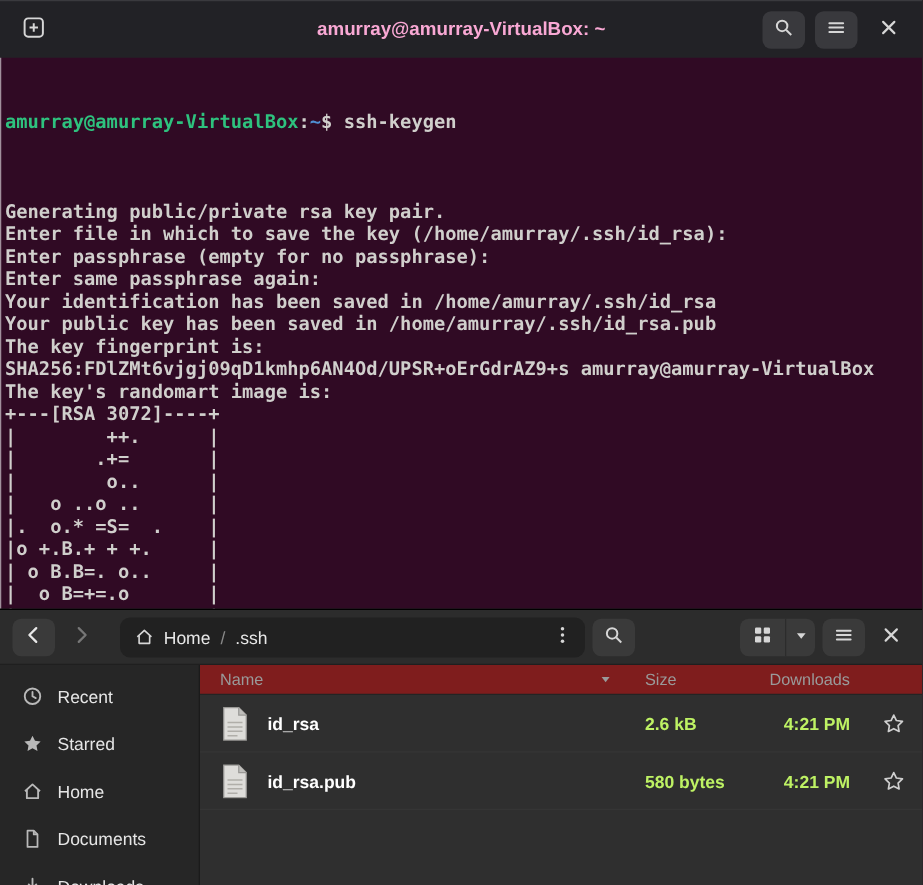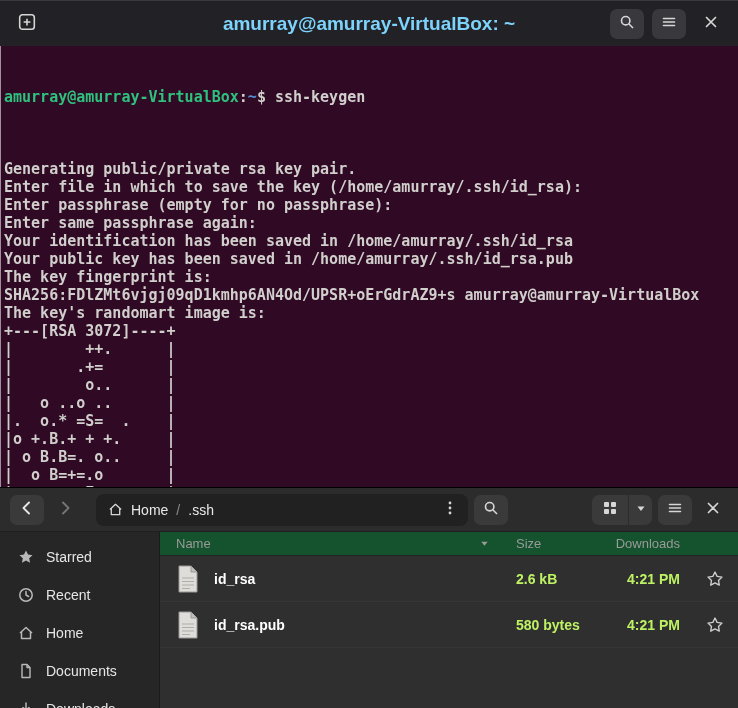--- a/index.html
+++ b/index.html
@@ -17,21 +17,21 @@
   .terminal { height: 487px; flex: none; display: flex; flex-direction: column; }
   .term-header {
     height: 46px; flex: none;
     background: #222226;
     border-top: 1px solid #3a3a3e;
     display: flex; align-items: center;
     padding: 0 10px; position: relative;
   }
   .th-title {
     position: absolute; left: 0; right: 0; text-align: center;
-    color: #7dd3fc; font-size: 19px; font-weight: bold; pointer-events: none;
+    color: #f9a8d4; font-size: 15px; font-weight: bold; pointer-events: none;
   }
   .th-btn {
     width: 34px; height: 30px; border: none; border-radius: 7px;
     background: transparent; display: flex; align-items: center; justify-content: center;
     cursor: pointer; z-index: 1;
   }
   .th-btn.boxed { background: #39393d; }
   .th-actions { margin-left: auto; display: flex; align-items: center; gap: 8px; z-index: 1; }
   .term-body {
     flex: 1;
@@ -89,21 +89,21 @@
   .side-item {
     height: 38px; margin: 0 6px; padding: 0 12px; border-radius: 6px;
     display: flex; align-items: center; gap: 12px;
     color: #e6e6e6; font-size: 14px; cursor: pointer;
   }
   .side-icon { color: #b9b9b9; display: flex; align-items: center; }
 
   .list { flex: 1; display: flex; flex-direction: column; background: #2f2f2f; }
   .colheader {
     height: 24px; flex: none; display: flex; align-items: center;
-    background: #14532d; border-bottom: 1px solid #242424;
+    background: #7f1d1d; border-bottom: 1px solid #242424;
     color: #9a9a9a; font-size: 13px;
   }
   .col-name, .cell-name { flex: 1; display: flex; align-items: center; padding-left: 16px; min-width: 0; }
   .col-size, .cell-size { width: 100px; flex: none; padding-left: 16px; }
   .col-mod,  .cell-mod  { width: 92px;  flex: none; text-align: right; padding-right: 12px; }
   .col-star, .cell-star { width: 46px;  flex: none; display: flex; justify-content: center; }
   .sort-caret { margin-left: auto; margin-right: 10px; display: flex; }
 
   .file-row {
     height: 46px; flex: none; display: flex; align-items: center;
@@ -250,34 +250,34 @@
           </svg>
         </span>
       </button>
     </div>
 
     <div class="files-body">
       <div class="sidebar">
         <div>
             <div class="side-item">
               <span class="side-icon">
-                <svg width="16" height="16" viewBox="0 0 16 16" fill="currentColor">
-                  <path d="M8 1.5l2 4.1 4.5.6-3.3 3.1.8 4.4L8 11.6 4 13.7l.8-4.4L1.5 6.2l4.5-.6z"></path>
-                </svg>
-              </span>
-              <span class="side-label">Starred</span>
-            </div>
-            <div class="side-item">
-              <span class="side-icon">
                 <svg width="16" height="16" viewBox="0 0 16 16" fill="none" stroke="currentColor" stroke-width="1.5" stroke-linecap="round">
                   <circle cx="8" cy="8" r="6.2"></circle>
                   <path d="M8 4.5V8l2.6 1.5"></path>
                 </svg>
               </span>
               <span class="side-label">Recent</span>
+            </div>
+            <div class="side-item">
+              <span class="side-icon">
+                <svg width="16" height="16" viewBox="0 0 16 16" fill="currentColor">
+                  <path d="M8 1.5l2 4.1 4.5.6-3.3 3.1.8 4.4L8 11.6 4 13.7l.8-4.4L1.5 6.2l4.5-.6z"></path>
+                </svg>
+              </span>
+              <span class="side-label">Starred</span>
             </div>
             <div class="side-item">
               <span class="side-icon">
                 <svg width="16" height="16" viewBox="0 0 16 16" fill="none" stroke="currentColor" stroke-width="1.5" stroke-linejoin="round">
                   <path d="M2 8l6-5.5L14 8"></path>
                   <path d="M3.5 7v6.5h9V7"></path>
                 </svg>
               </span>
               <span class="side-label">Home</span>
             </div>

